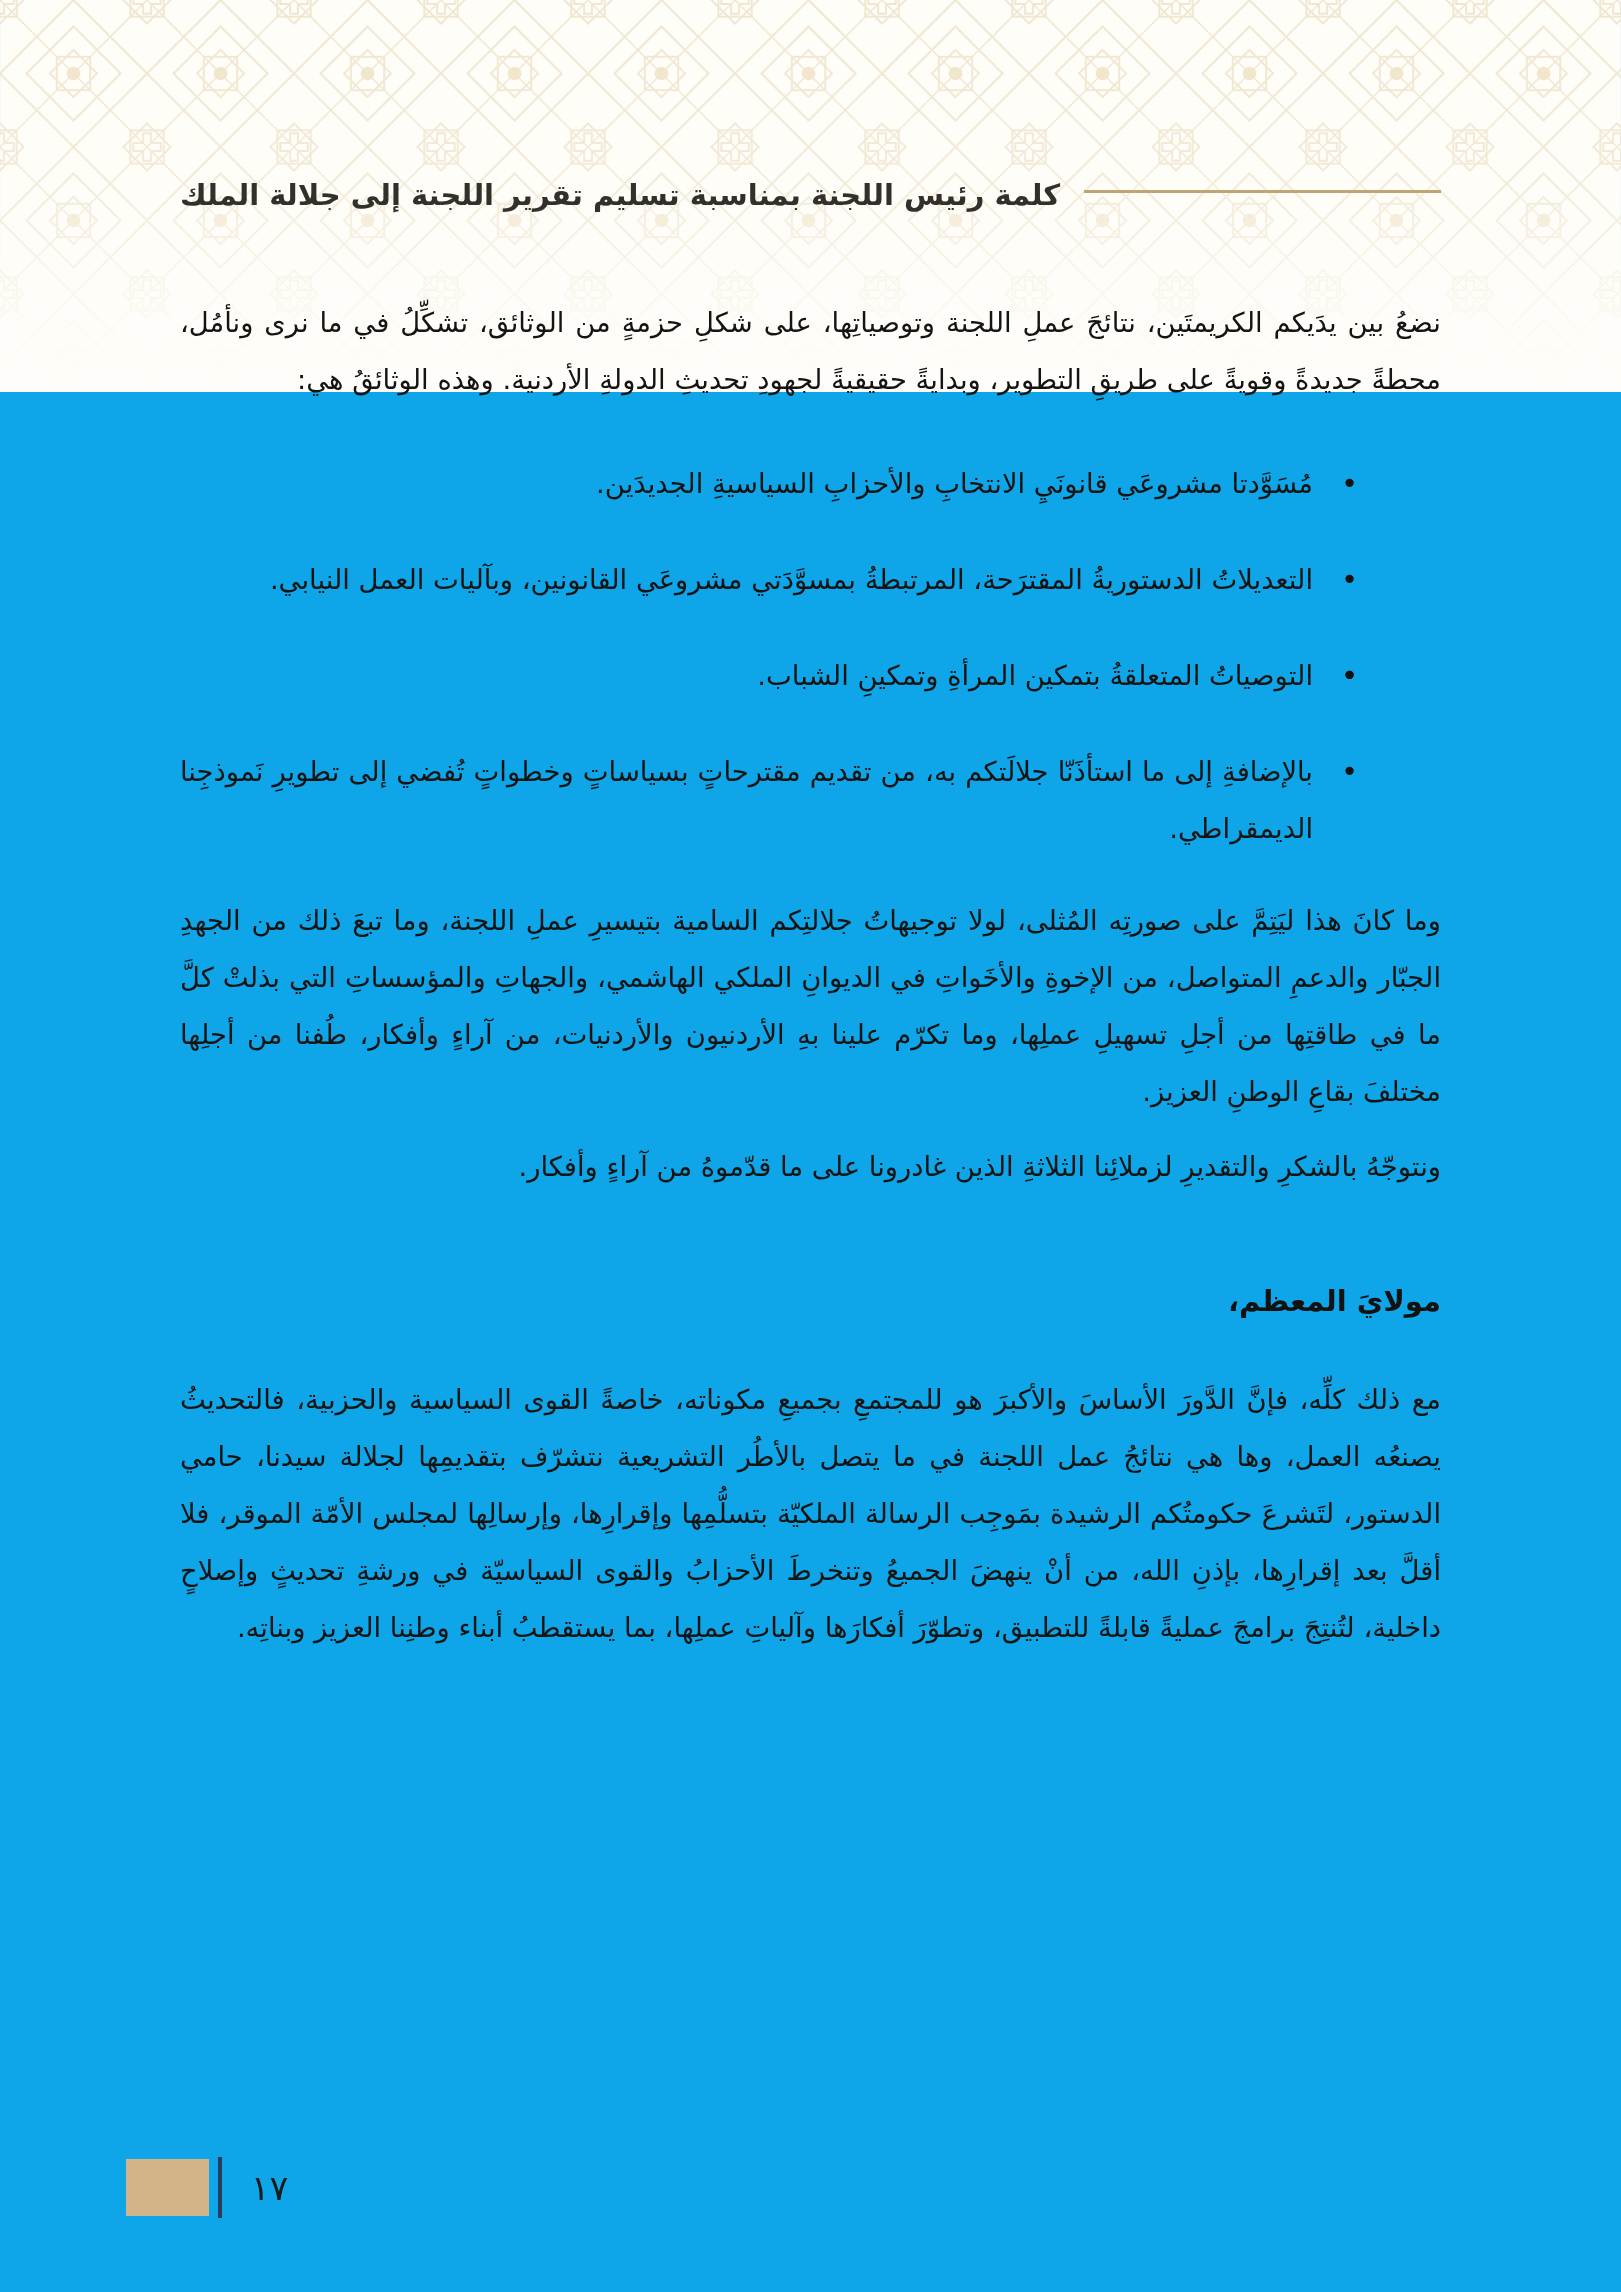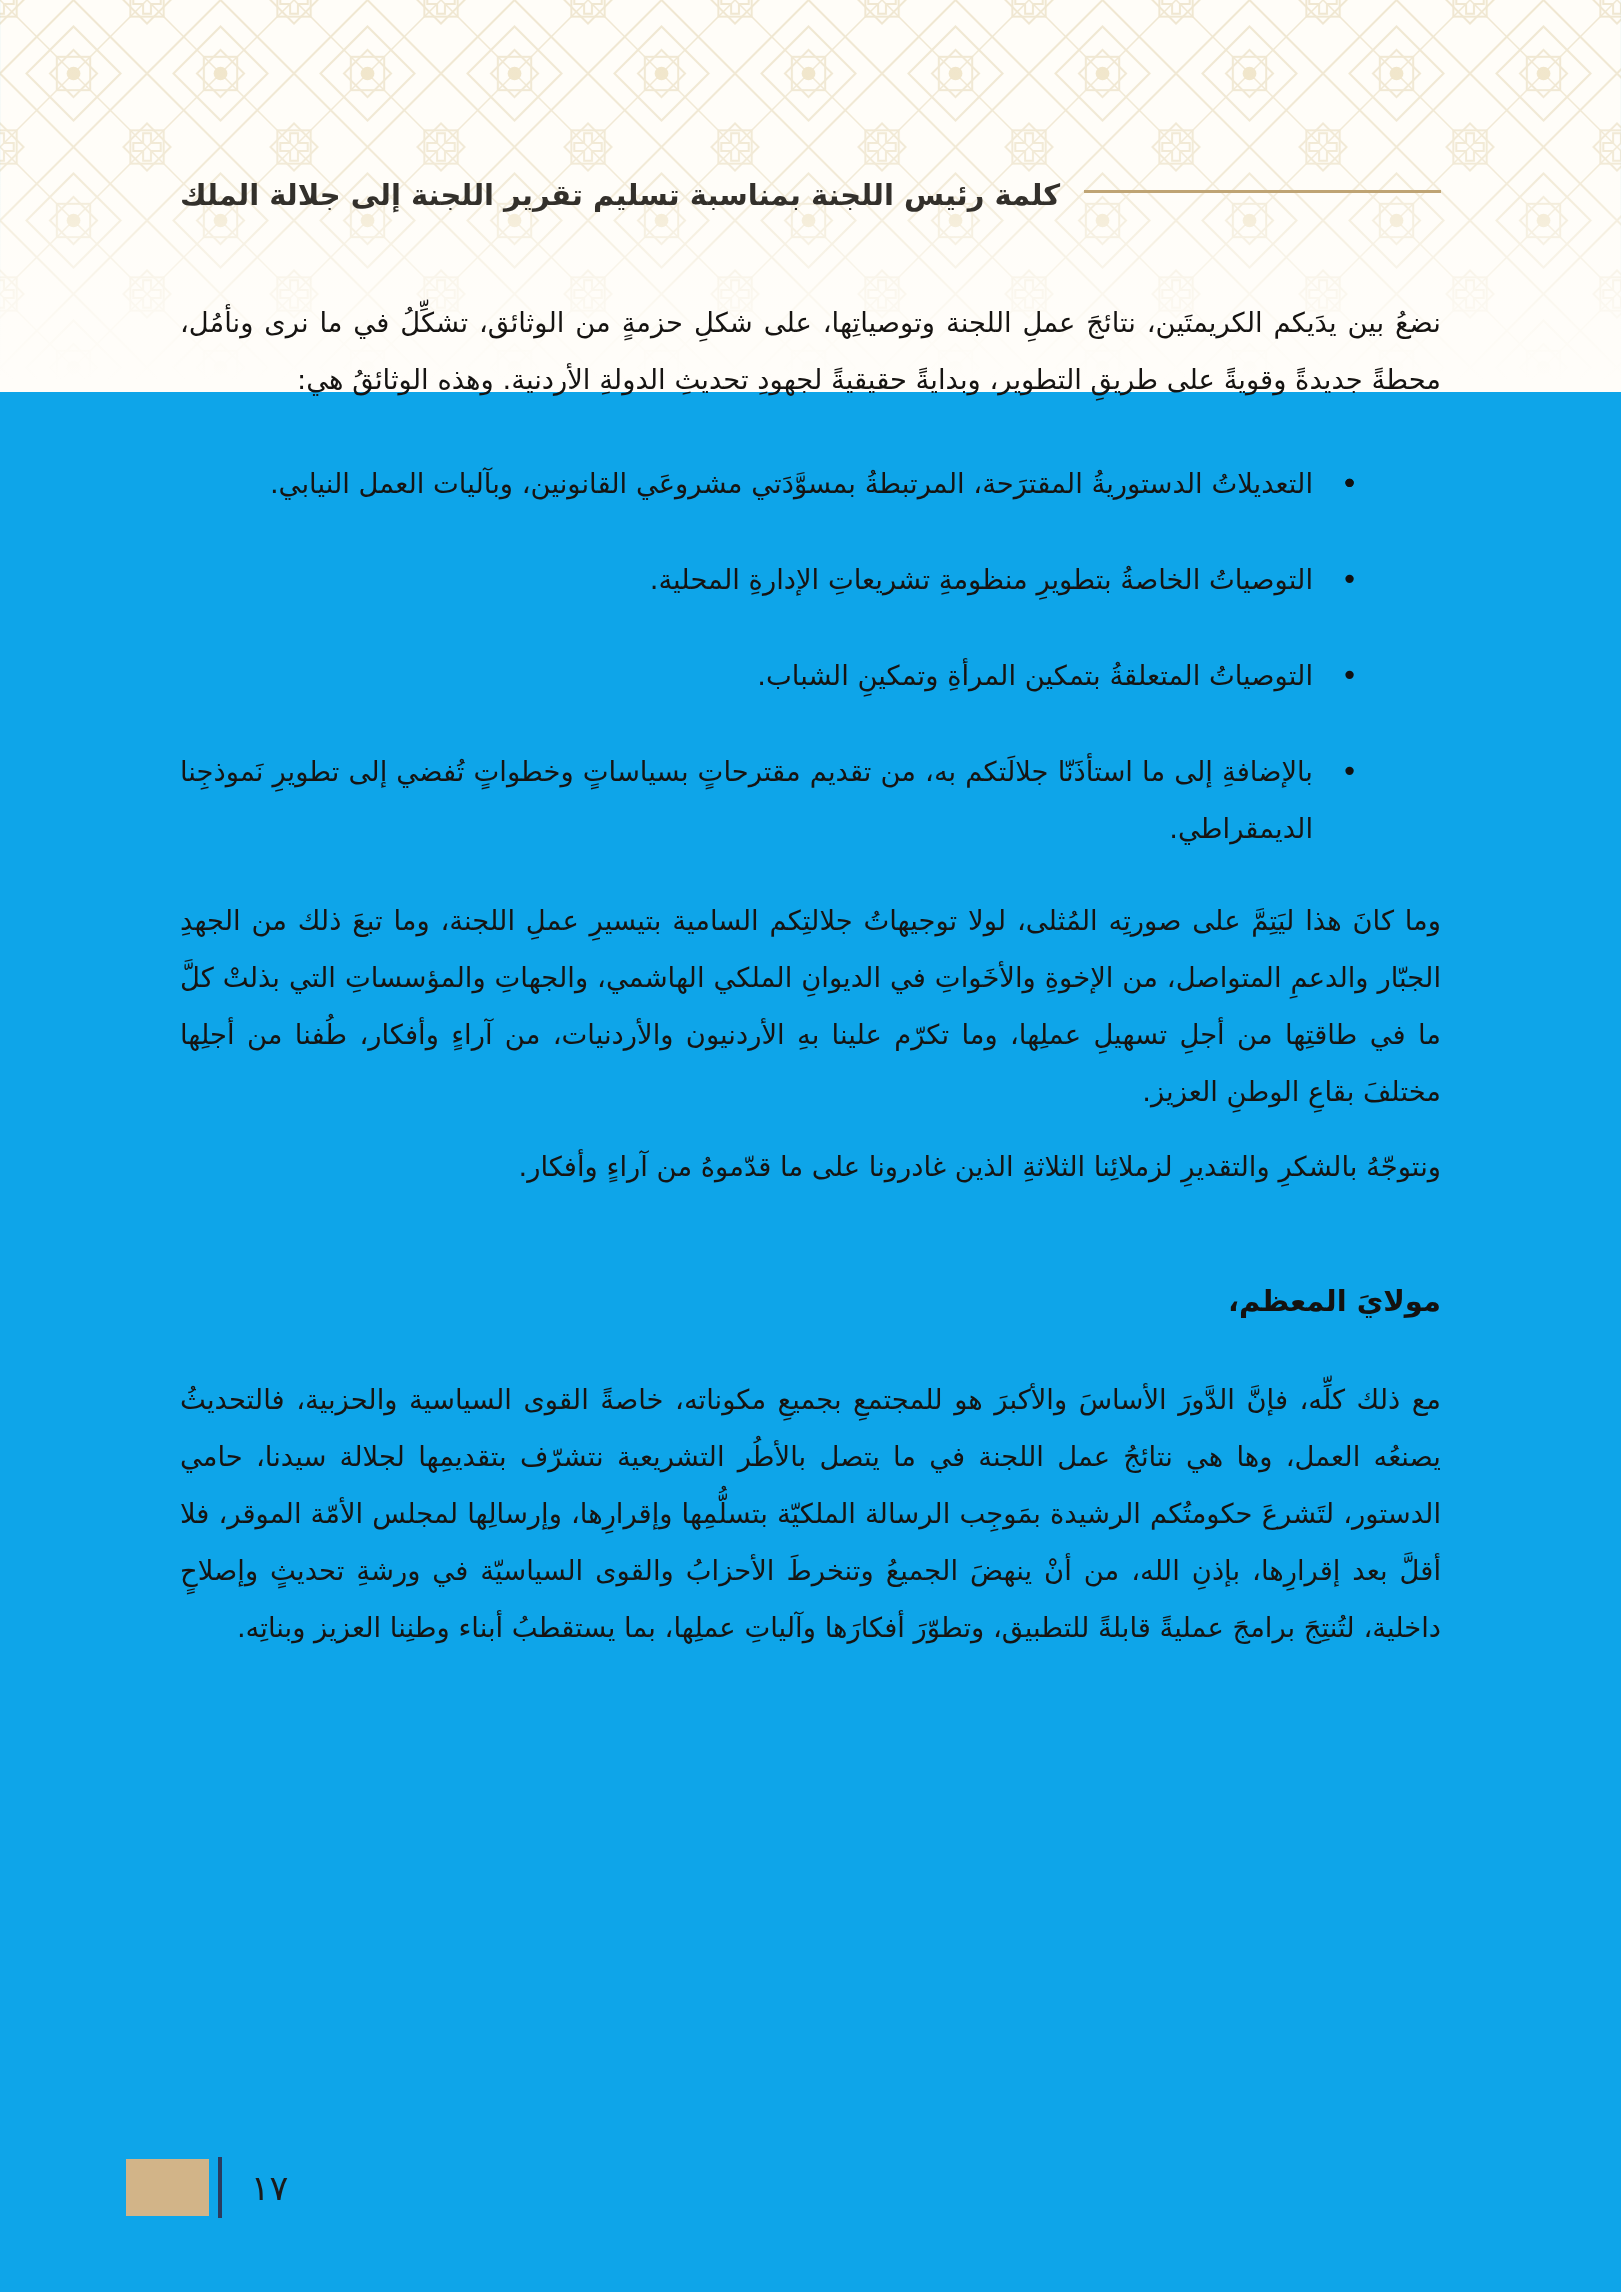--- a/index.html
+++ b/index.html
@@ -110,28 +110,28 @@
   </div>
 
   <div class="content">
 
 
     <p class="para">نضعُ بين يدَيكم الكريمتَين، نتائجَ عملِ اللجنة وتوصياتِها، على شكلِ حزمةٍ من الوثائق، تشكِّلُ في ما نرى ونأمُل، محطةً جديدةً وقويةً على طريقِ التطوير، وبدايةً حقيقيةً لجهودِ تحديثِ الدولةِ الأردنية. وهذه الوثائقُ هي:</p>
 
     <ul class="doc-list">
       <li>
         <span class="bullet-dot">•</span>
+        <span>مُسَوَّدتا مشروعَي قانونَيِ الانتخابِ والأحزابِ السياسيةِ الجديدَين.</span>
       </li>
       <li>
         <span class="bullet-dot">•</span>
         <span>التعديلاتُ الدستوريةُ المقترَحة، المرتبطةُ بمسوَّدَتي مشروعَي القانونين، وبآليات العمل النيابي.</span>
       </li>
       <li>
         <span class="bullet-dot">•</span>
-        <span>التوصياتُ الخاصةُ بتطويرِ منظومةِ تشريعاتِ الإدارةِ المحلية.</span>
       </li>
       <li>
         <span class="bullet-dot">•</span>
         <span>التوصياتُ المتعلقةُ بتمكين المرأةِ وتمكينِ الشباب.</span>
       </li>
       <li>
         <span class="bullet-dot">•</span>
         <span>بالإضافةِ إلى ما استأذَنّا جلالَتكم به، من تقديم مقترحاتٍ بسياساتٍ وخطواتٍ تُفضي إلى تطويرِ نَموذجِنا الديمقراطي.</span>
       </li>
     </ul>

